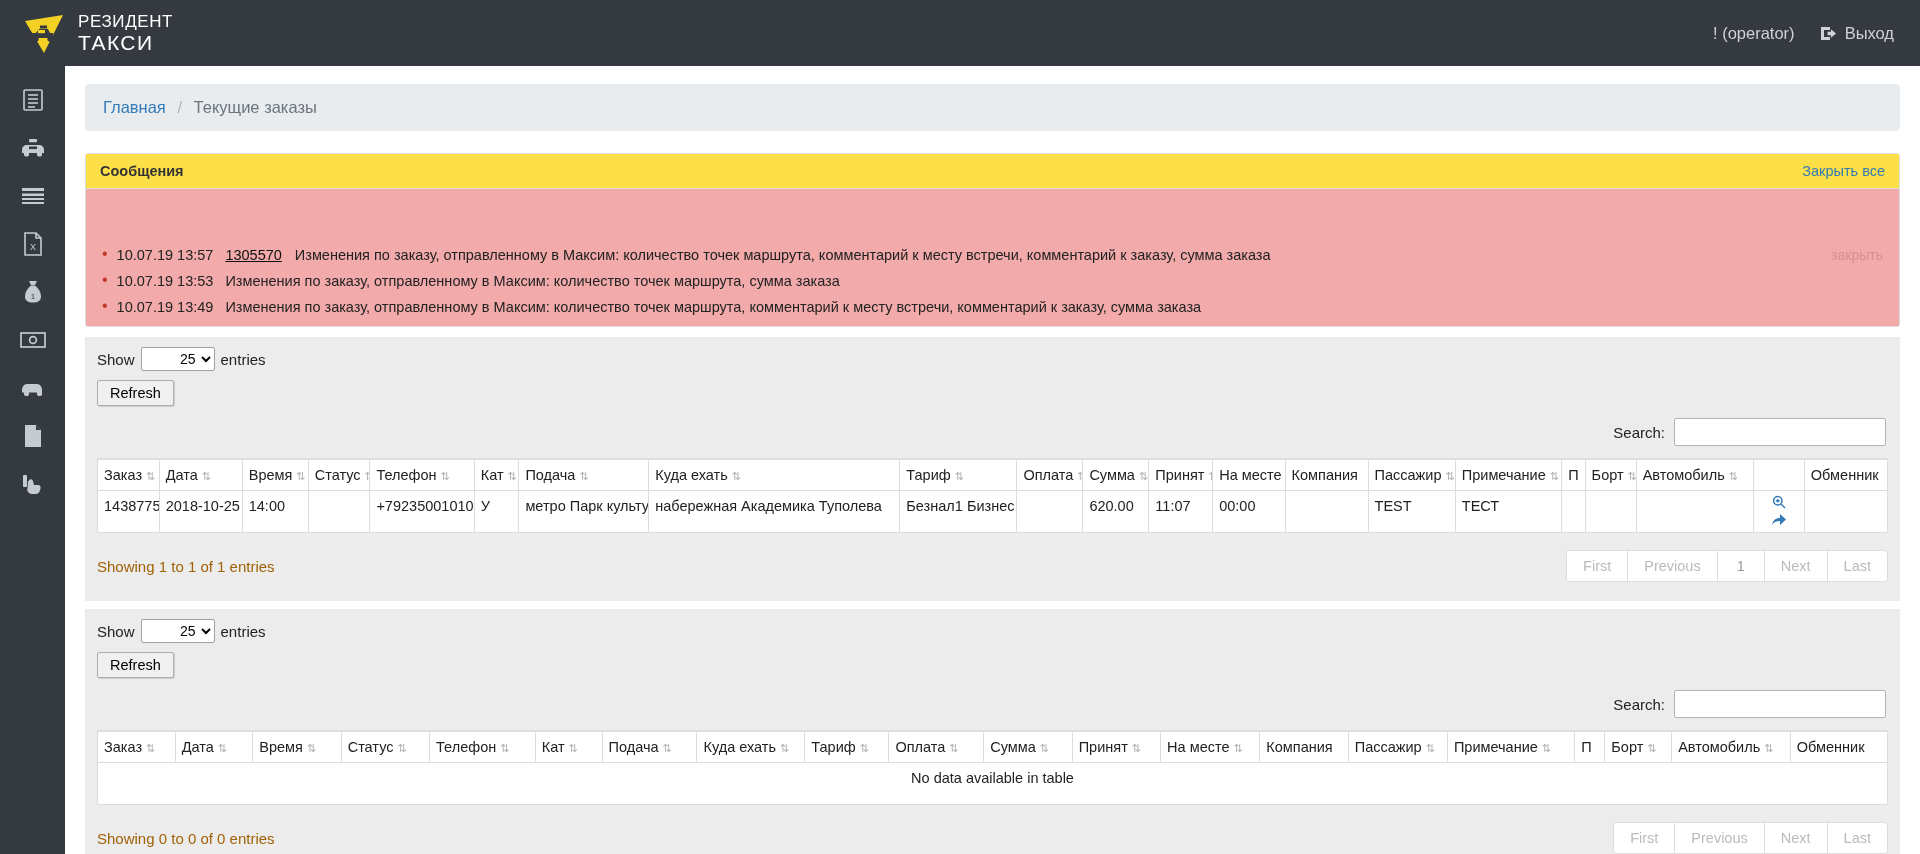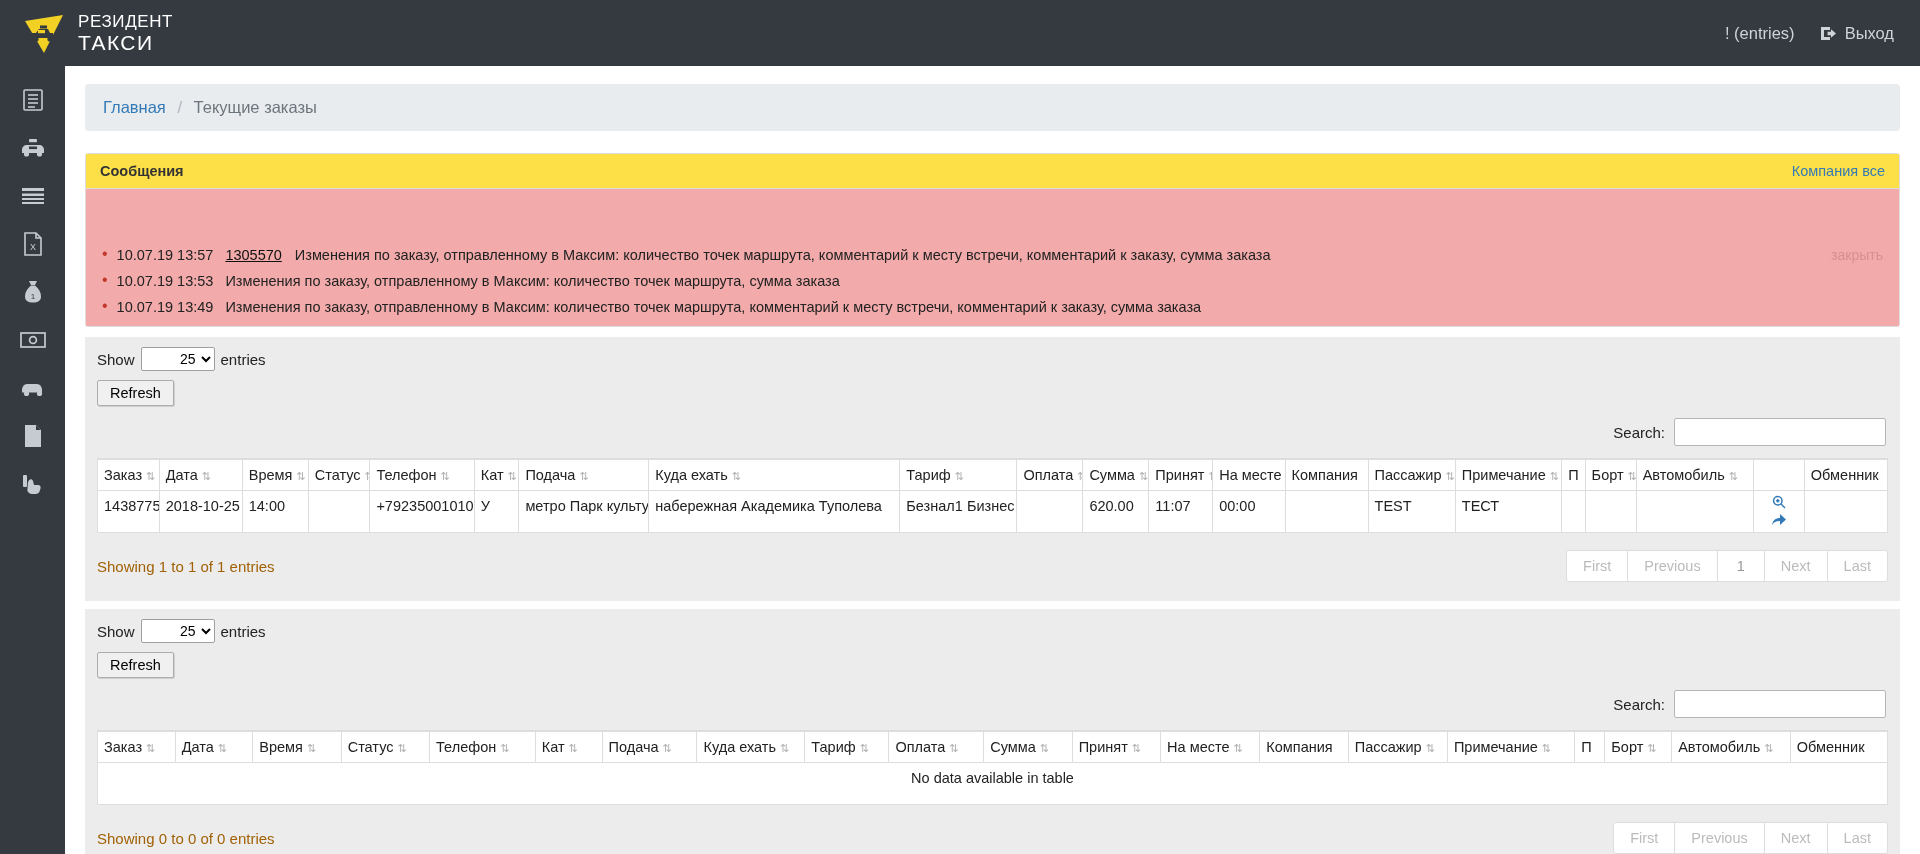--- a/index.html
+++ b/index.html
@@ -155,21 +155,21 @@
         <circle cx="28" cy="28" r="2.6" fill="#343a40"></circle>
         <rect x="18" y="14.5" width="7" height="3" fill="#343a40"></rect>
       </svg>
     </span>
     <span class="brand-text">
       <span class="brand-line1">РЕЗИДЕНТ</span>
       <span class="brand-line2">ТАКСИ</span>
     </span>
   </div>
   <div class="topright">
-    <span>! (entries)</span>
+    <span>! (operator)</span>
     <a href="#">
       <span class="logout-icon">
         <svg width="17" height="15" viewBox="0 0 17 15" fill="#cfd2d6">
           <path d="M0 1 h9 v3 h-6 v7 h6 v3 h-9 z"></path>
           <path d="M10 3.2 l5 4.3 l-5 4.3 v-2.6 h-3.4 v-3.4 h3.4 z"></path>
         </svg>
       </span>
       <span>Выход</span>
     </a>
   </div>
@@ -266,21 +266,21 @@
 
     <div class="breadcrumb">
       <a href="#">Главная</a>
       <span class="bc-sep">/</span>
       <span>Текущие заказы</span>
     </div>
 
     <div class="panel">
       <div class="panel-head">
         <span class="panel-title">Сообщения</span>
-        <a href="#">Компания все</a>
+        <a href="#">Закрыть все</a>
       </div>
       <div class="msg-body">
 
         <div class="msg-row">
           <span class="msg-bullet">•</span>
           <span class="msg-time">10.07.19 13:57</span>
           <span class="msg-id">1305570</span>
           <span class="msg-text">Изменения по заказу, отправленному в Максим: количество точек маршрута, комментарий к месту встречи, комментарий к заказу, сумма заказа</span>
           <span class="msg-close">закрыть</span>
         </div>

